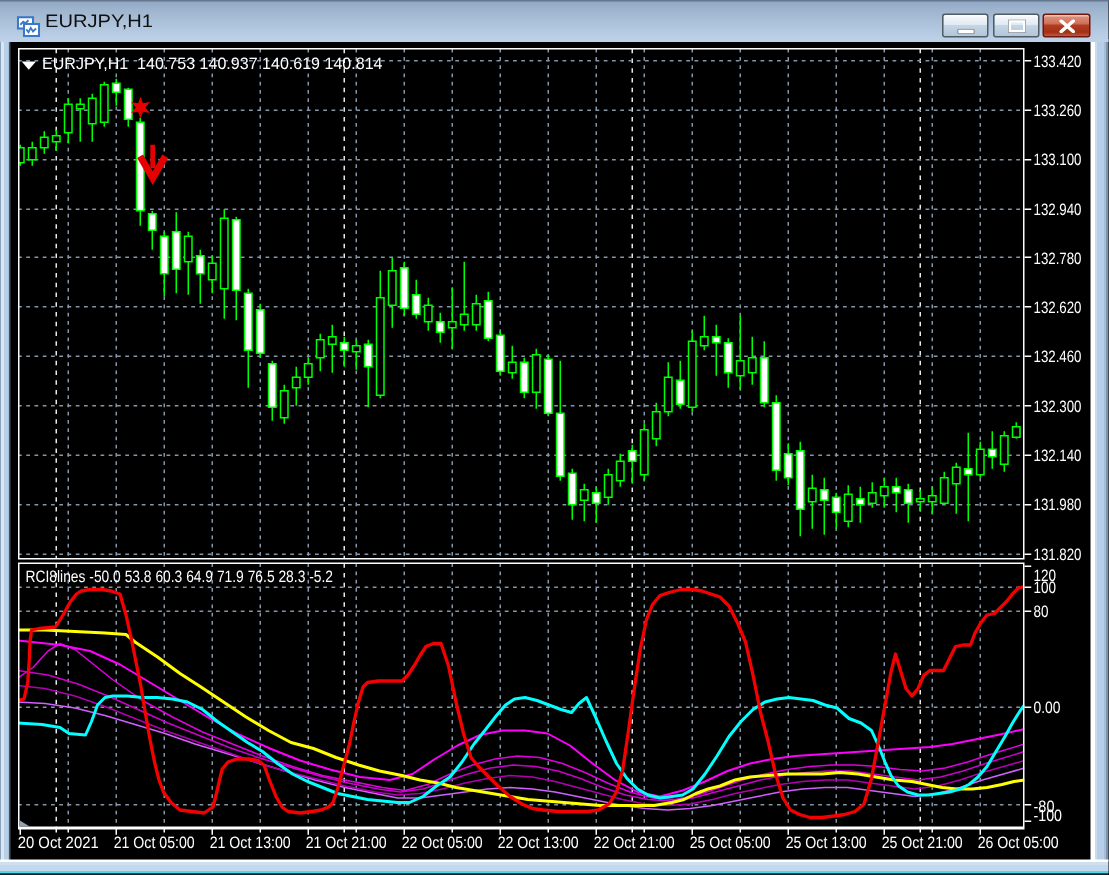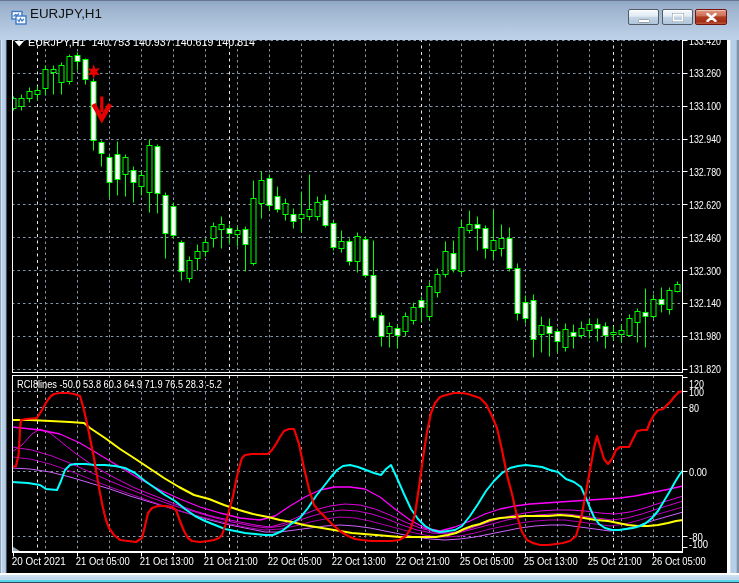--- a/index.html
+++ b/index.html
@@ -1,16 +1,16 @@
 <!DOCTYPE html>
 <html><head><meta charset="utf-8"><style>
 html,body{margin:0;padding:0;width:739px;height:583px;overflow:hidden;background:#000;
 font-family:"Liberation Sans",sans-serif;}
 #win{position:absolute;left:0;top:0;width:739px;height:583px;}
-#titlebar{position:absolute;left:0;top:0;width:739px;height:40px;
+#titlebar{position:absolute;left:0;top:0;width:739px;height:28px;
 background:linear-gradient(#8ea6c2,#9db3cd 20%,#b9cee5 85%,#bed3e9);}
 #tb-top{position:absolute;left:0;top:0;width:739px;height:1px;background:#65788f;}
 #lbord{position:absolute;left:0;top:26px;width:7px;height:548px;
 background:linear-gradient(90deg,#8ca3bc 0 1px,#dae6f2 1px 2.5px,#b9cfe6 2.5px 5.5px,#a5bedb 5.5px 6.3px,#46525e 6.3px 7px);}
 #rbord{position:absolute;left:727px;top:26px;width:12px;height:548px;
 background:linear-gradient(90deg,#ffffff 0 2.8px,#cbdcee 2.8px 4.5px,#b6cee7 4.5px 9px,#a3bdd8 9px 10px,#7f94a9 10px 12px);}
 #bbord{position:absolute;left:0;top:573px;width:739px;height:10px;
 background:linear-gradient(#ffffff 0 2px,#cde0f0 2px 4px,#c2d8ec 4px 7.5px,#55d6e6 7.5px 9.2px,#2a4a66 9.2px 10px);}
 .btn{position:absolute;top:9px;height:16px;border:1px solid #505b66;border-radius:2px;
 box-sizing:border-box;background:linear-gradient(#f4f8fb,#e2ebf3 45%,#c5d5e5 50%,#b0c6da);

